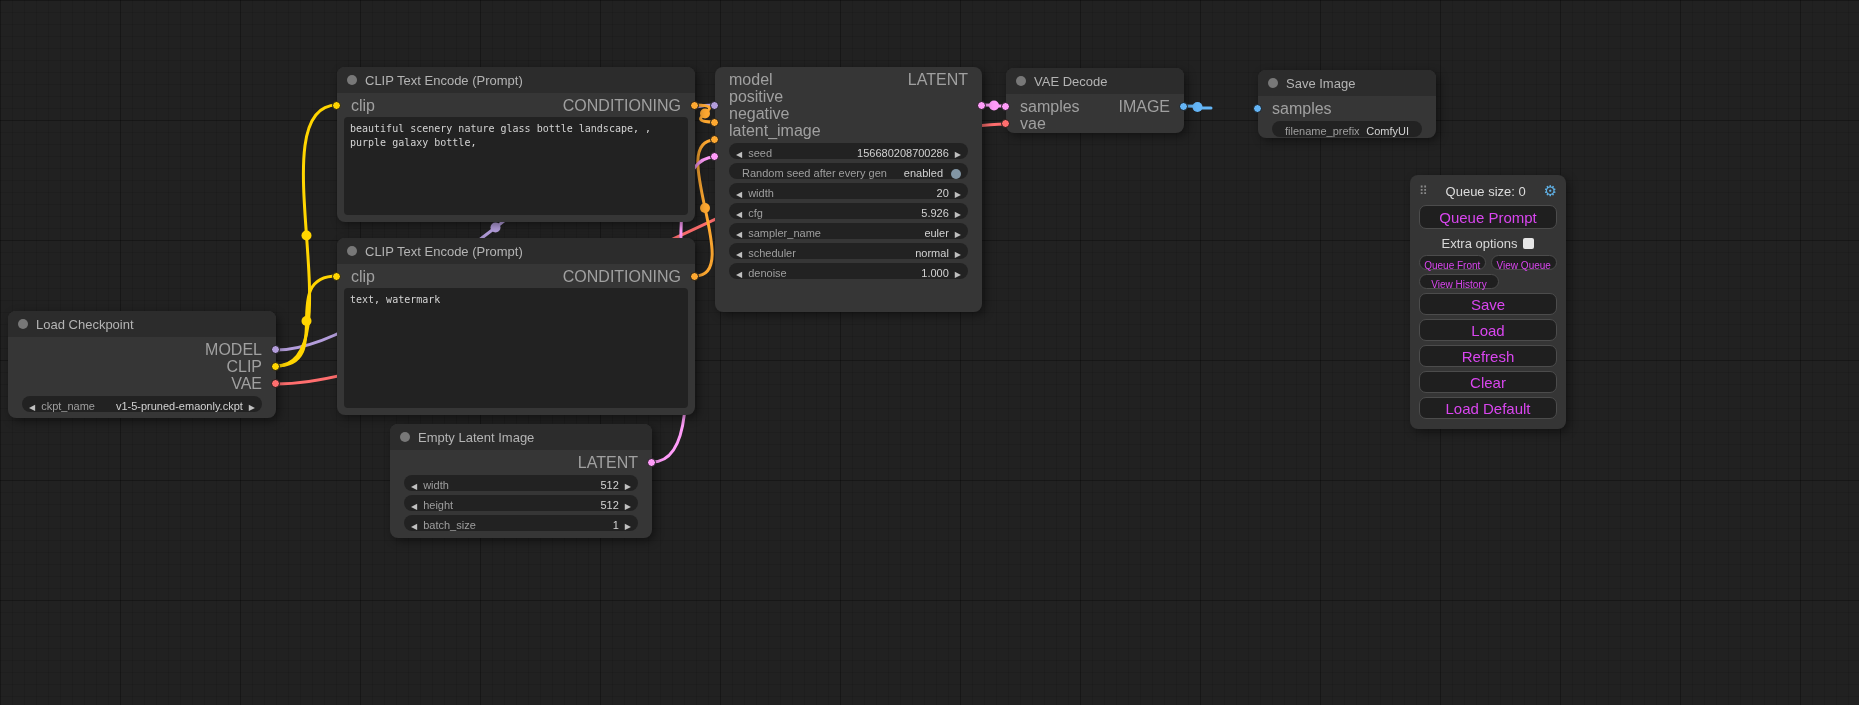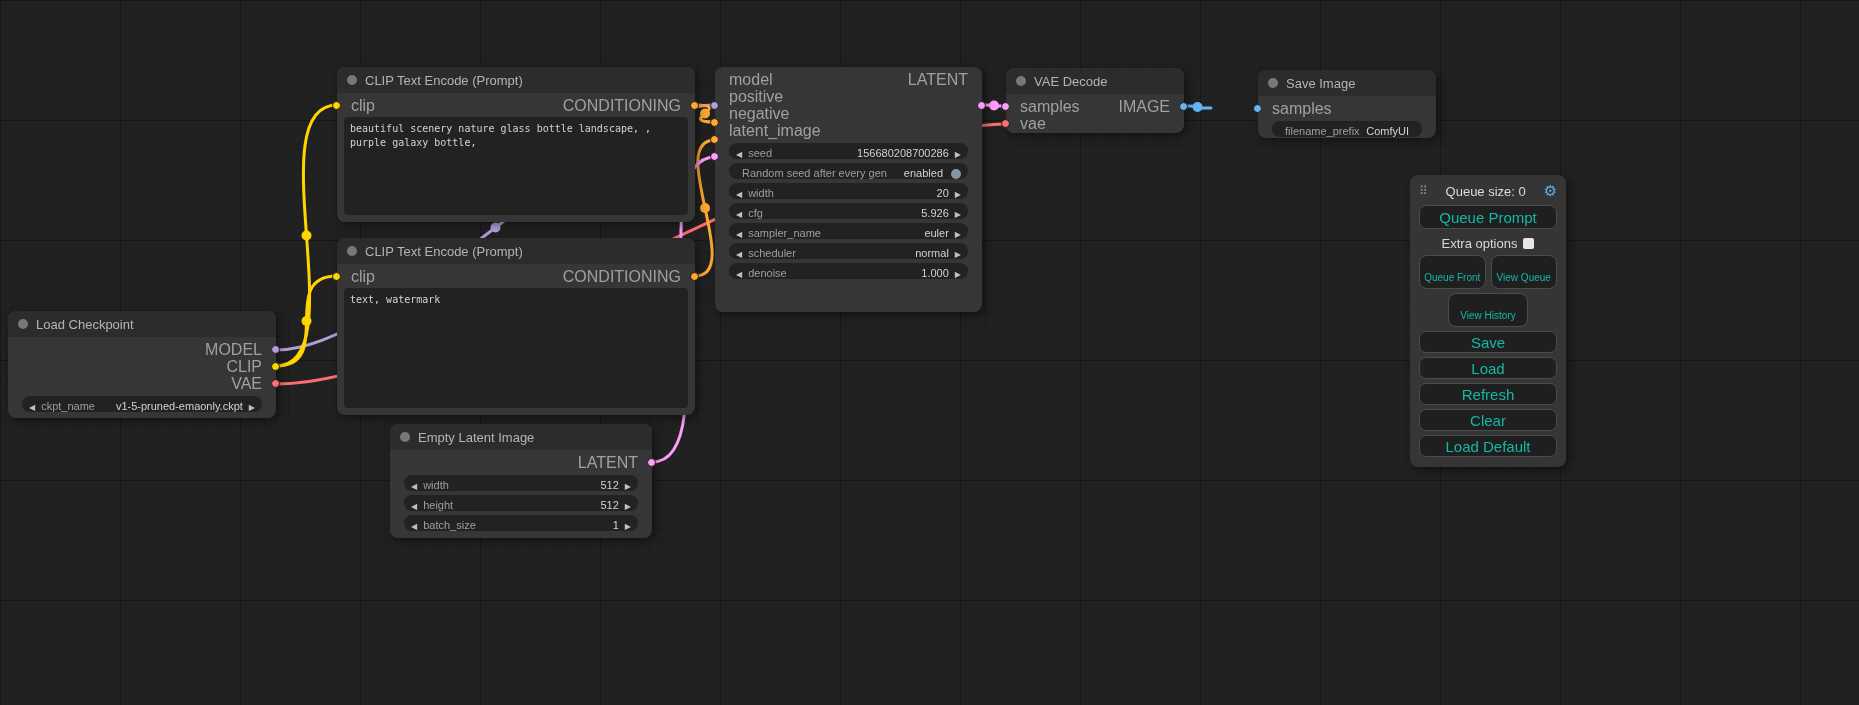--- a/index.html
+++ b/index.html
@@ -71,30 +71,30 @@
   #menu {
     position:absolute; z-index:4; left:1410px; top:175px; width:156px;
     background:#353535; border-radius:8px; box-shadow:3px 3px 10px rgba(0,0,0,0.45);
     padding:6px 9px 10px; color:#ddd;
   }
   .menu-header { display:flex; align-items:center; gap:5px; margin-bottom:4px; height:20px; }
   .drag-handle { color:#8a8a8a; font-size:12px; cursor:grab; flex:none; }
   .queue-size { flex:1; text-align:center; color:#dcdcdc; font-size:13px; }
   .gear { color:#5fb0e5; font-size:15px; cursor:pointer; flex:none; }
   .btn {
-    display:block; width:100%; background:#1f1f1f; border:1px solid #4c4c4c; color:#14b8a6;
+    display:block; width:100%; background:#1f1f1f; border:1px solid #4c4c4c; color:#d946ef;
     border-radius:7px; font-family:inherit; cursor:pointer; text-align:center;
   }
   .btn.big { height:22px; font-size:15px; margin-top:4px; }
   .btn.queue { height:24px; font-size:15px; margin-top:2px; }
   .extra-row { display:flex; align-items:center; justify-content:center; gap:6px; margin:7px 0 4px; font-size:13px; color:#d8d8d8; }
   .checkbox { width:11px; height:11px; background:#e6e6e6; border-radius:2px; display:inline-block; cursor:pointer; }
   .small-row { display:flex; gap:5px; margin-bottom:4px; }
-  .small-row .btn { font-size:10px; height:15px; border-radius:8px; padding:16px 4px; width:auto; flex:1; }
-  .small-row.center { justify-content:center; }
+  .small-row .btn { font-size:10px; height:15px; border-radius:8px; padding:4px 4px; width:auto; flex:1; }
+  .small-row.center { }
   .small-row.center .btn { flex:0 0 auto; width:80px; }
   .gap-top { margin-top:10px; }
 </style>
 </head>
 <body>
 
 <div id="canvas">
 
   <svg id="wires" width="1859" height="705">
     <path class="w-model" d="M276,350 C396,350 595,105 715,105"></path>

